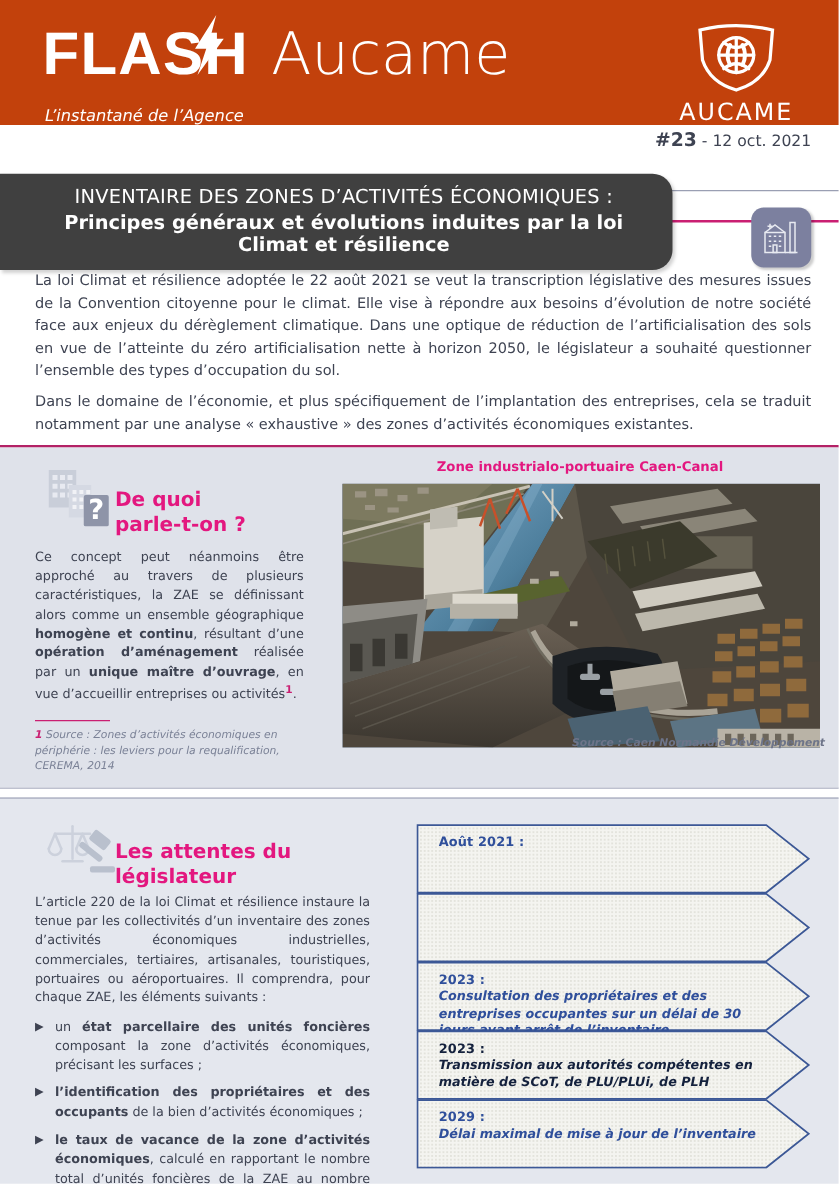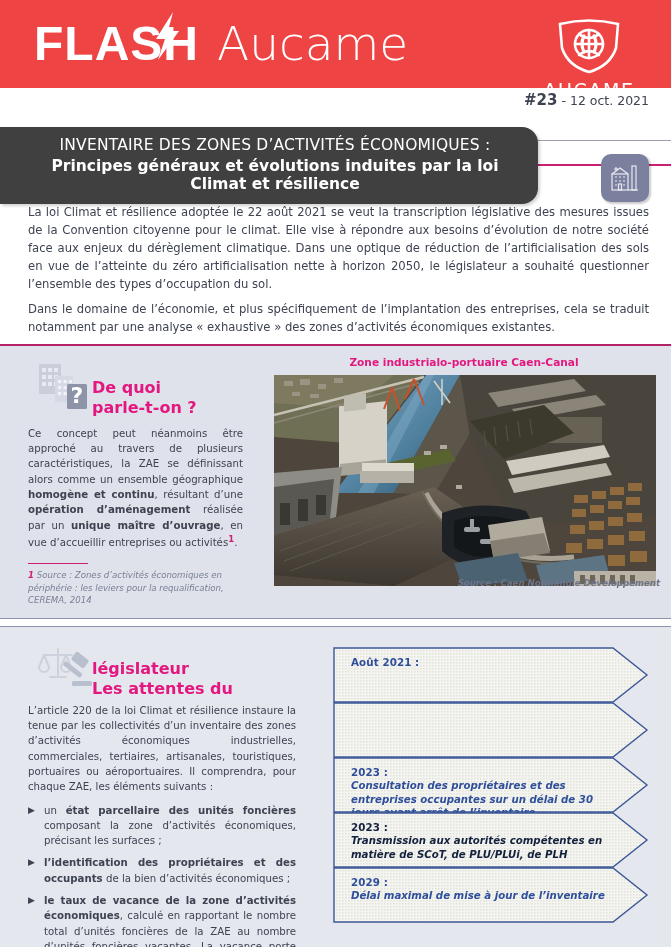--- a/index.html
+++ b/index.html
@@ -9,22 +9,22 @@
     font-family:"Liberation Sans", sans-serif;
     color:#3e4352;
     overflow:hidden;
     position:relative;
   }
   .page{position:relative;width:671px;height:947px;overflow:hidden;}
 
   
   .masthead{
     position:relative;
-    height:88px;
-    background:#ef4444;
+    height:100px;
+    background:#c2410c;
     overflow:hidden;
   }
   .flash-wrap{
     position:absolute;left:34px;top:20px;
     display:flex;align-items:flex-start;
   }
   .flash-word{
     font-size:48px;font-weight:bold;color:#ffffff;
     letter-spacing:1px;line-height:1;
     font-family:"Liberation Sans", sans-serif;
@@ -490,22 +490,22 @@
               <path d="M14 36 L30 36"></path>
             </g>
             <g fill="#b9c0cd">
               <rect x="36" y="14" width="16" height="10" rx="2" transform="rotate(38 44 19)"></rect>
               <rect x="26" y="26" width="22" height="5" rx="2" transform="rotate(38 37 28)"></rect>
               <rect x="36" y="40" width="20" height="5" rx="1.6"></rect>
             </g>
           </svg>
         </div>
         <div class="sec-title">
+          <div>Les attentes du</div>
           <div>législateur</div>
-          <div>Les attentes du</div>
         </div>
       </div>
 
       <div class="body-txt" style="margin-top:4px;">
         <p>L’article 220 de la loi Climat et résilience instaure la tenue par les collectivités d’un inventaire des zones d’activités économiques industrielles, commerciales, tertiaires, artisanales, touristiques, portuaires ou aéroportuaires. Il comprendra, pour chaque ZAE, les éléments suivants :</p>
       </div>
 
       <div class="bullets">
         <div class="bullet">
           <span class="tri">▶</span>

